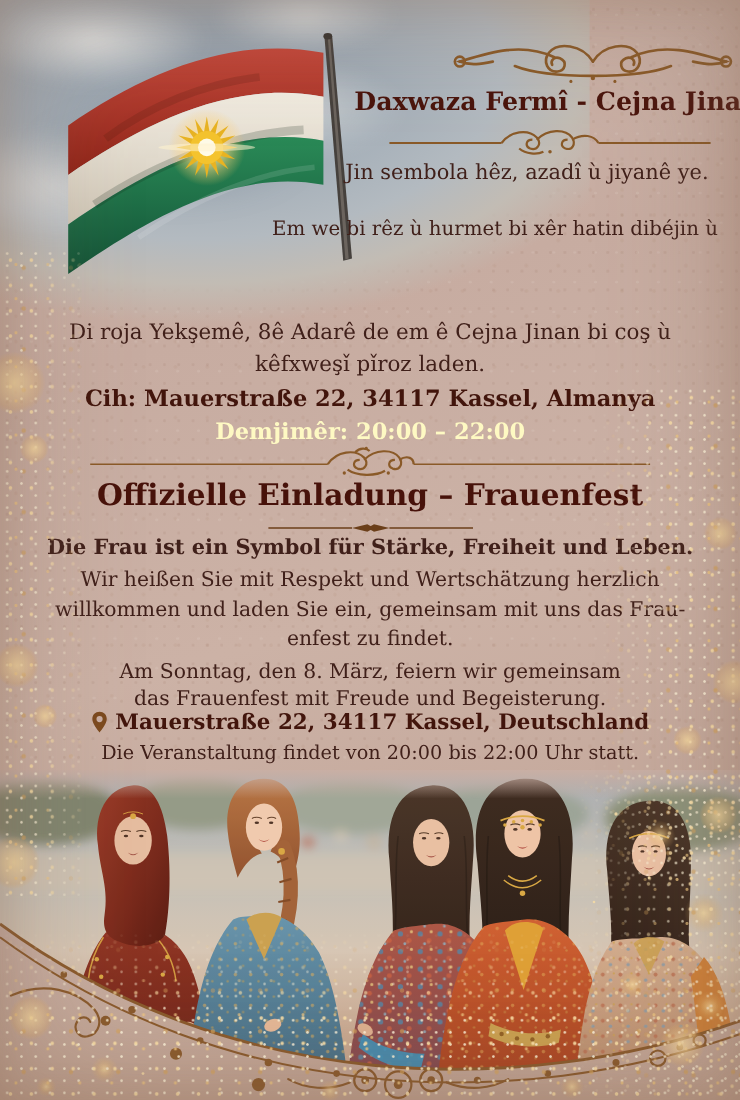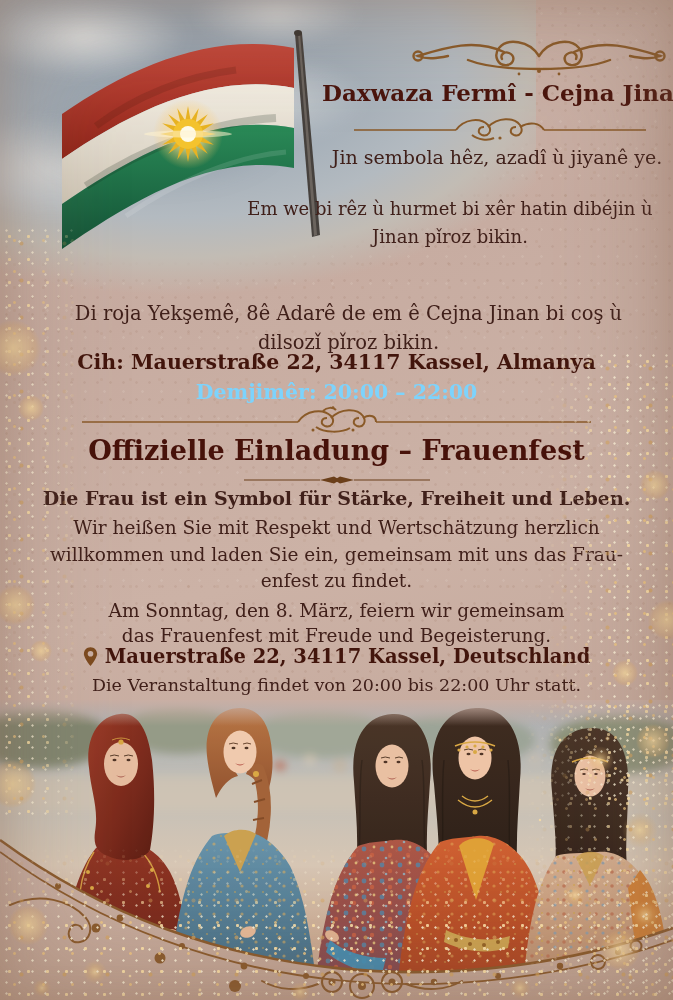--- a/index.html
+++ b/index.html
@@ -50,25 +50,25 @@
   .gl-rphoto{right:0;top:700px;width:150px;height:300px;opacity:.8;
     -webkit-mask-image:linear-gradient(to left,#000 30%,transparent);mask-image:linear-gradient(to left,#000 30%,transparent);}
   .bokeh{position:absolute;border-radius:50%;
     background:radial-gradient(circle,rgba(250,220,160,.8),rgba(230,180,110,.28) 58%,rgba(230,180,110,0) 72%);}
   
   .txt{text-align:center;}
   .txt .ln{display:block;white-space:nowrap;}
   .k-ornament-top{left:408px;top:30px;width:262px;height:48px;}
   .k-title{left:322px;top:79px;width:350px;font-size:23px;font-weight:bold;color:#4a140c;white-space:nowrap;}
   .k-divider{left:352px;top:115px;width:296px;height:26px;}
-  .k-sub{left:322px;top:146px;width:350px;font-size:19px;}
+  .k-sub{left:304px;top:146px;width:350px;font-size:19px;}
   .k-p1{left:228px;top:195px;width:444px;font-size:18px;line-height:28px;}
   .k-p2{left:30px;top:287px;width:613px;font-size:19.5px;line-height:29px;}
   .k-loc{left:30px;top:350px;width:613px;font-size:20.5px;font-weight:bold;color:#42150c;}
-  .k-time{left:30px;top:380px;width:613px;font-size:20.5px;font-weight:bold;color:#7dd3fc;}
+  .k-time{left:30px;top:380px;width:613px;font-size:20.5px;font-weight:bold;color:#fef9c3;}
   .g-divider{left:80px;top:405px;width:513px;height:30px;}
   .g-head{left:30px;top:435px;width:613px;font-size:27px;font-weight:bold;color:#47120a;white-space:nowrap;}
   .g-sub-divider{left:242px;top:473px;width:190px;height:14px;}
   .g-motto{left:30px;top:487px;width:613px;font-size:19px;font-weight:bold;}
   .g-p1{left:48px;top:515px;width:577px;font-size:18.5px;line-height:26.5px;}
   .g-p2{left:48px;top:598px;width:577px;font-size:18.5px;line-height:25px;}
   .g-addr{left:30px;top:645px;width:613px;font-size:19.5px;font-weight:bold;color:#42150c;
     display:flex;align-items:center;justify-content:center;gap:7px;}
   .g-sched{left:30px;top:675px;width:613px;font-size:17.5px;}
   
@@ -183,26 +183,25 @@
         <path d="M120,20 C126,25 136,26 142,23"></path>
       </g>
     </g>
     <circle cx="148" cy="23" r="1.6" fill="#8a5a28"></circle>
   </svg>
 
   <p class="abs txt k-sub" style="margin:0;">Jin sembola hêz, azadî ù jiyanê ye.</p>
 
   <p class="abs txt k-p1" style="margin:0;">
     <span class="ln">Em we bi rêz ù hurmet bi xêr hatin dibéjin ù</span>
-    <span class="ln">Jinan pǐroz bikin.</span>
   </p>
 
-  <p class="abs txt k-p2" style="margin:12px;">
+  <p class="abs txt k-p2" style="margin:0;">
     <span class="ln">Di roja Yekşemê, 8ê Adarê de em ê Cejna Jinan bi coş ù</span>
-    <span class="ln">dilsozǐ pǐroz bikin.</span>
+    <span class="ln">kêfxweşǐ pǐroz laden.</span>
   </p>
 
   <p class="abs txt k-loc" style="margin:0;">Cih: Mauerstraße 22, 34117 Kassel, Almanya</p>
   <p class="abs txt k-time" style="margin:0;">Demjimêr: 20:00 – 22:00</p>
 
   <svg class="abs g-divider" viewBox="0 0 513 30">
     <g stroke="#8a5a28" fill="none">
       <path d="M2,17 H218" stroke-width="1.5"></path>
         <path d="M296,17 H511" stroke-width="1.5"></path>
       <g stroke-width="2">

